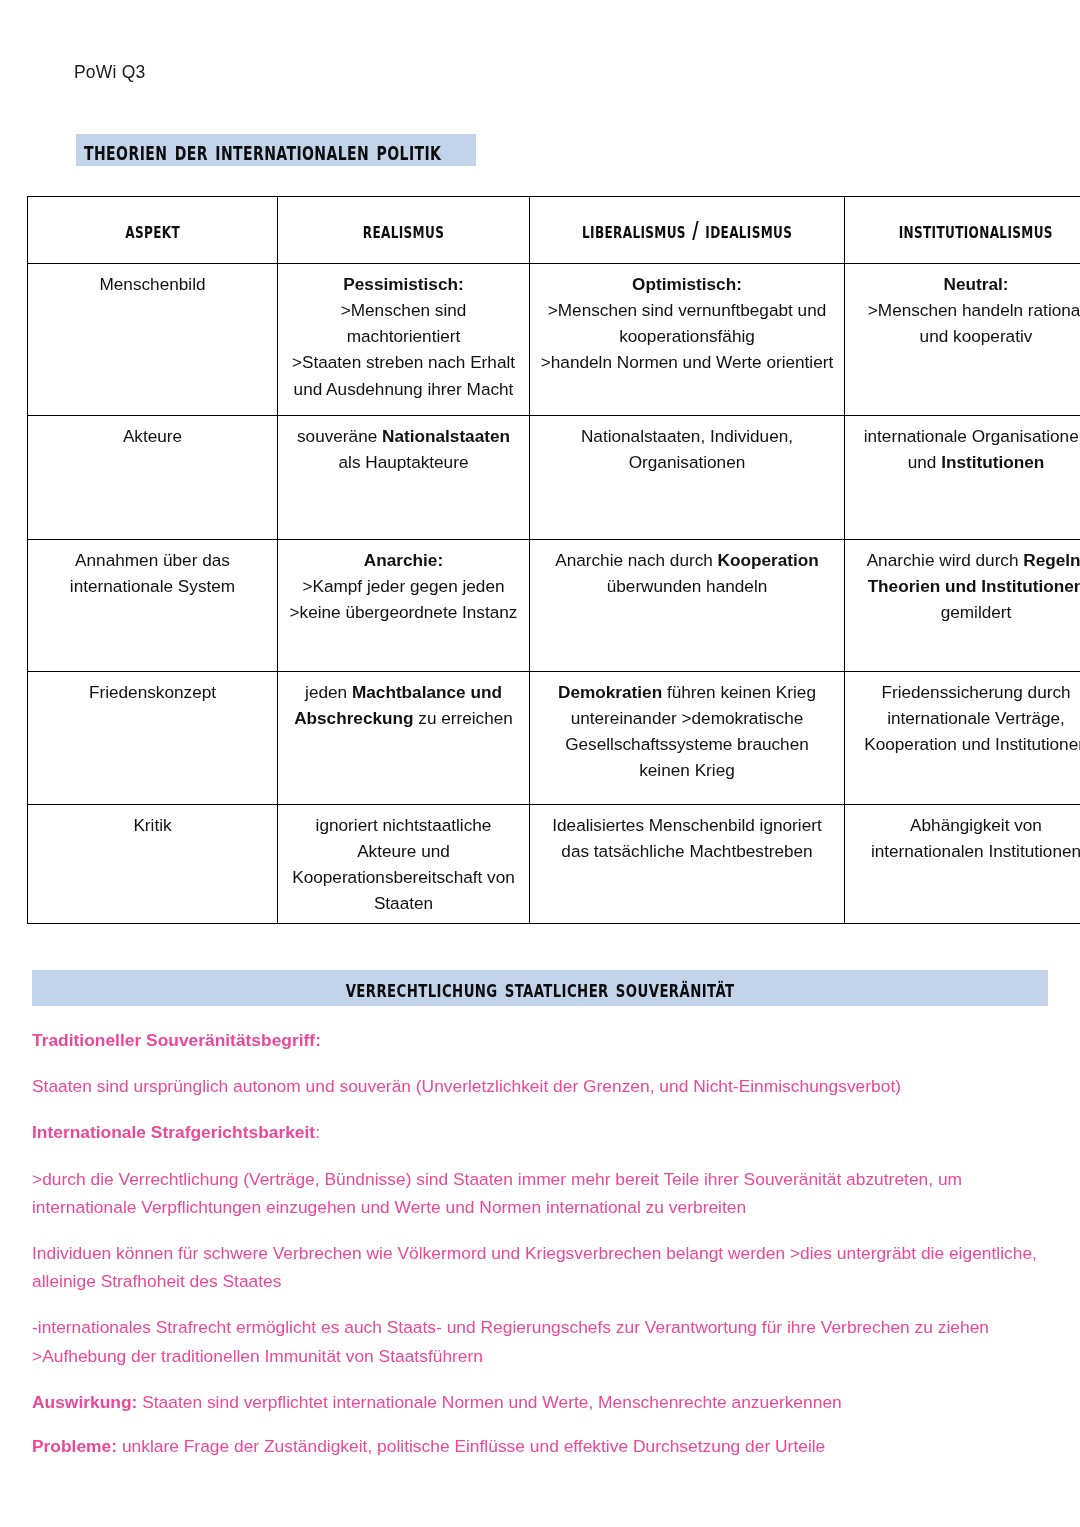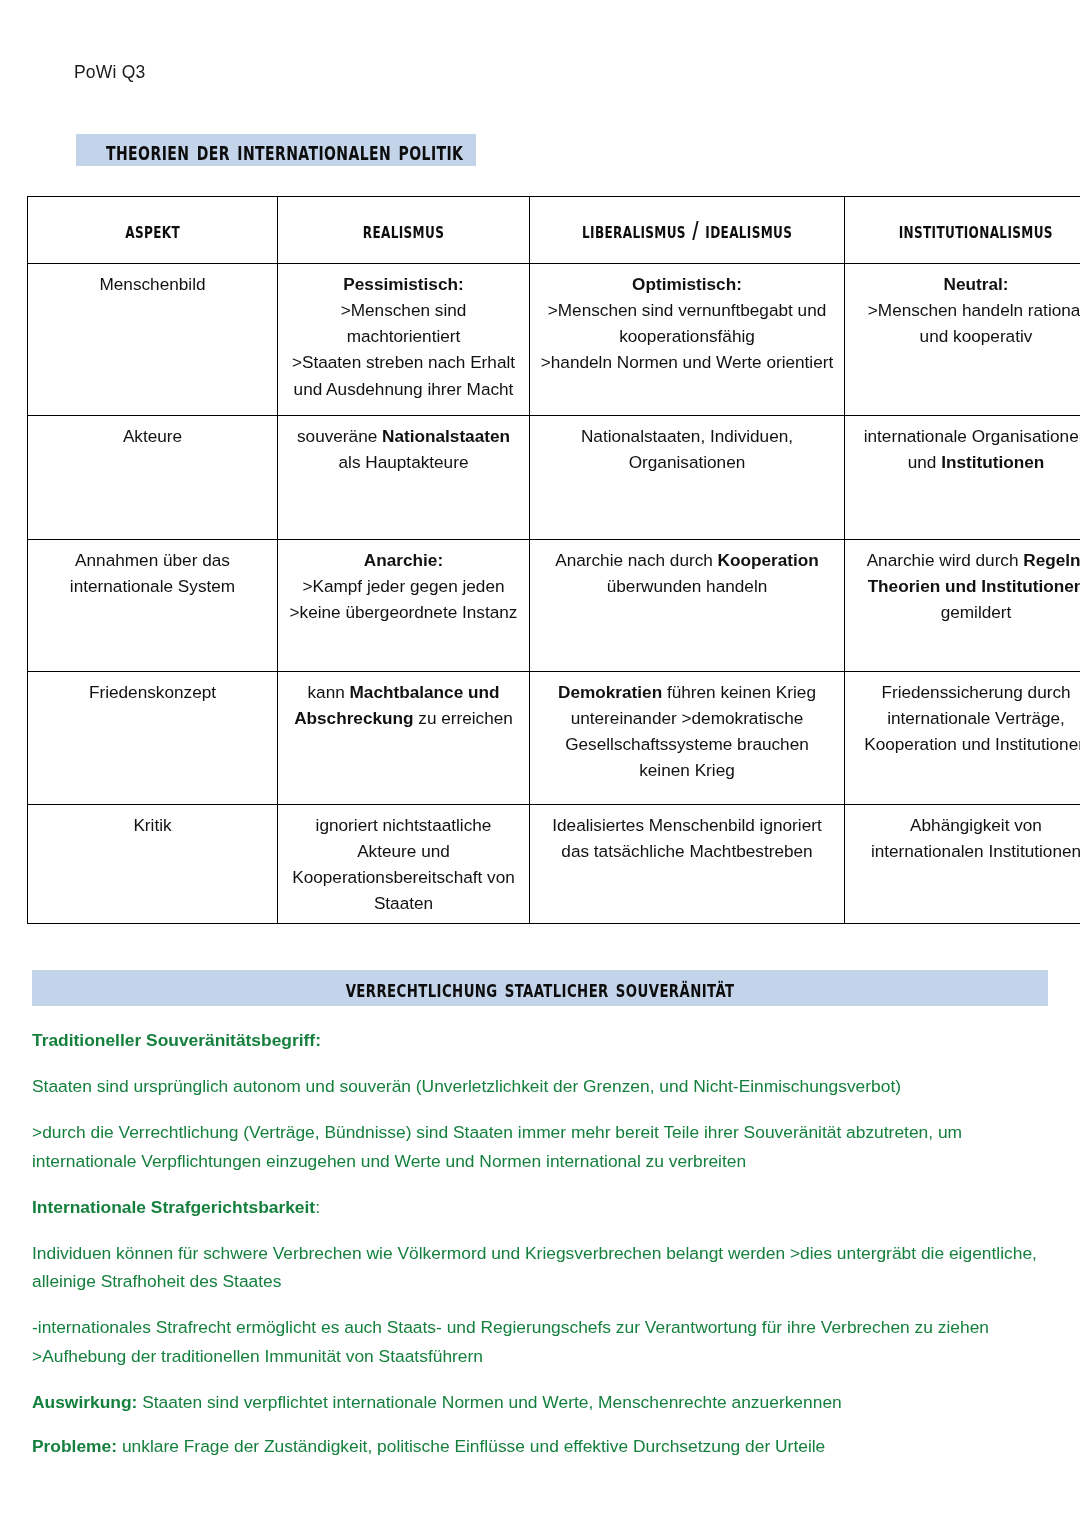--- a/index.html
+++ b/index.html
@@ -44,21 +44,21 @@
     letter-spacing: .5px;
     transform: scaleX(.82);
     transform-origin: left center;
     white-space: nowrap;
   }
   #banner-1 {
     left: 76px;
     top: 134px;
     width: 400px;
     height: 32px;
-    padding-left: 30px;
+    padding-left: 8px;
   }
   #banner-1 .banner-title { font-size: 27px; }
 
   #banner-2 {
     left: 32px;
     top: 970px;
     width: 1016px;
     height: 36px;
     justify-content: center;
   }
@@ -113,21 +113,21 @@
     padding-top: 7px !important;
   }
   .cell-line { display: block; }
   .b { font-weight: 700; }
 
   
   .body-block { position: absolute; left: 32px; width: 1020px; }
   .para {
     font-size: 17.4px;
     line-height: 1.62;
-    color: #15803d;
+    color: #ec4899;
     margin: 0 0 18px 0;
   }
   .para.tight { margin-bottom: 16px; }
   .lead { font-weight: 700; }
 </style>
 </head>
 <body>
 
 <div class="page-label">PoWi Q3</div>
 
@@ -188,21 +188,21 @@
         <span>Anarchie nach durch </span><span class="b">Kooperation</span><span> überwunden handeln</span>
       </td>
       <td>
         <span>Anarchie wird durch </span><span class="b">Regeln, Theorien und Institutionen</span><span> gemildert</span>
       </td>
     </tr>
 
     <tr style="height:133px">
       <td class="aspect-cell">Friedenskonzept</td>
       <td>
-        <span>kann </span><span class="b">Machtbalance und Abschreckung</span><span> zu erreichen</span>
+        <span>jeden </span><span class="b">Machtbalance und Abschreckung</span><span> zu erreichen</span>
       </td>
       <td>
         <span class="b">Demokratien</span><span> führen keinen Krieg untereinander &gt;demokratische Gesellschaftssysteme brauchen keinen Krieg</span>
       </td>
       <td>
         <span>Friedenssicherung durch internationale Verträge, Kooperation und Institutionen</span>
       </td>
     </tr>
 
     <tr style="height:112px">
@@ -220,19 +220,19 @@
   </tbody>
 </table>
 
 <div class="banner" id="banner-2">
   <span class="banner-title">Verrechtlichung staatlicher Souveränität</span>
 </div>
 
 <div class="body-block" style="top:1026px;">
   <p class="para lead">Traditioneller Souveränitätsbegriff:</p>
   <p class="para">Staaten sind ursprünglich autonom und souverän (Unverletzlichkeit der Grenzen, und Nicht-Einmischungsverbot)</p>
+  <p class="para"><span class="lead">Internationale Strafgerichtsbarkeit</span><span>:</span></p>
   <p class="para">&gt;durch die Verrechtlichung (Verträge, Bündnisse) sind Staaten immer mehr bereit Teile ihrer Souveränität abzutreten, um internationale Verpflichtungen einzugehen und Werte und Normen international zu verbreiten</p>
-  <p class="para"><span class="lead">Internationale Strafgerichtsbarkeit</span><span>:</span></p>
   <p class="para">Individuen können für schwere Verbrechen wie Völkermord und Kriegsverbrechen belangt werden &gt;dies untergräbt die eigentliche, alleinige Strafhoheit des Staates</p>
   <p class="para">-internationales Strafrecht ermöglicht es auch Staats- und Regierungschefs zur Verantwortung für ihre Verbrechen zu ziehen &gt;Aufhebung der traditionellen Immunität von Staatsführern</p>
   <p class="para tight"><span class="lead">Auswirkung:</span><span> Staaten sind verpflichtet internationale Normen und Werte, Menschenrechte anzuerkennen</span></p>
   <p class="para tight"><span class="lead">Probleme:</span><span> unklare Frage der Zuständigkeit, politische Einflüsse und effektive Durchsetzung der Urteile</span></p>
 </div>
 
 </body></html>

